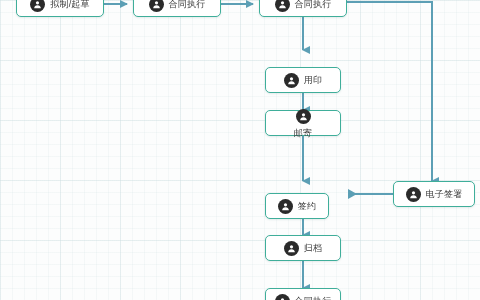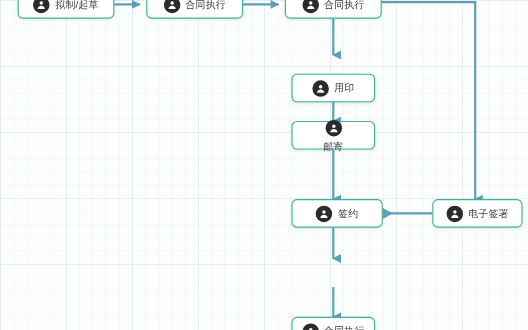--- a/index.html
+++ b/index.html
@@ -162,40 +162,49 @@
   <div class="node" style="left:265px; top:110px; width:76px;flex-direction:column;">
     <span class="avatar">
       <svg width="9" height="9" viewBox="0 0 24 24">
           <circle cx="12" cy="7.5" r="4.2" fill="#ffffff"></circle>
           <path d="M3.2 22c0-5 3.9-8 8.8-8s8.8 3 8.8 8z" fill="#ffffff"></path>
         </svg>
     </span>
     <span class="node-label">邮寄</span>
   </div>
 
-  <div class="node" style="left:265px; top:181px; width:83px;">
+  <div class="node" style="left:265px; top:193px; width:64px;">
     <span class="avatar">
       <svg width="9" height="9" viewBox="0 0 24 24">
           <circle cx="12" cy="7.5" r="4.2" fill="#ffffff"></circle>
           <path d="M3.2 22c0-5 3.9-8 8.8-8s8.8 3 8.8 8z" fill="#ffffff"></path>
         </svg>
     </span>
     <span class="node-label">签约</span>
   </div>
 
   <div class="node" style="left:393px; top:181px; width:82px;">
     <span class="avatar">
       <svg width="9" height="9" viewBox="0 0 24 24">
           <circle cx="12" cy="7.5" r="4.2" fill="#ffffff"></circle>
           <path d="M3.2 22c0-5 3.9-8 8.8-8s8.8 3 8.8 8z" fill="#ffffff"></path>
         </svg>
     </span>
     <span class="node-label">电子签署</span>
   </div>
 
+  <div class="node" style="left:265px; top:235px; width:76px;">
+    <span class="avatar">
+      <svg width="9" height="9" viewBox="0 0 24 24">
+          <circle cx="12" cy="7.5" r="4.2" fill="#ffffff"></circle>
+          <path d="M3.2 22c0-5 3.9-8 8.8-8s8.8 3 8.8 8z" fill="#ffffff"></path>
+        </svg>
+    </span>
+    <span class="node-label">归档</span>
+  </div>
 
   <div class="node" style="left:265px; top:288px; width:76px;">
     <span class="avatar">
       <svg width="9" height="9" viewBox="0 0 24 24">
           <circle cx="12" cy="7.5" r="4.2" fill="#ffffff"></circle>
           <path d="M3.2 22c0-5 3.9-8 8.8-8s8.8 3 8.8 8z" fill="#ffffff"></path>
         </svg>
     </span>
     <span class="node-label">合同执行</span>
   </div>

